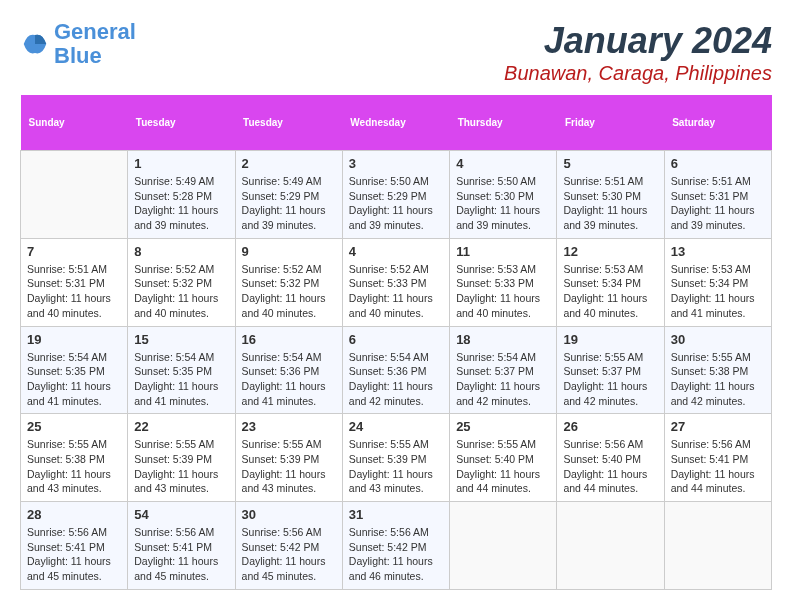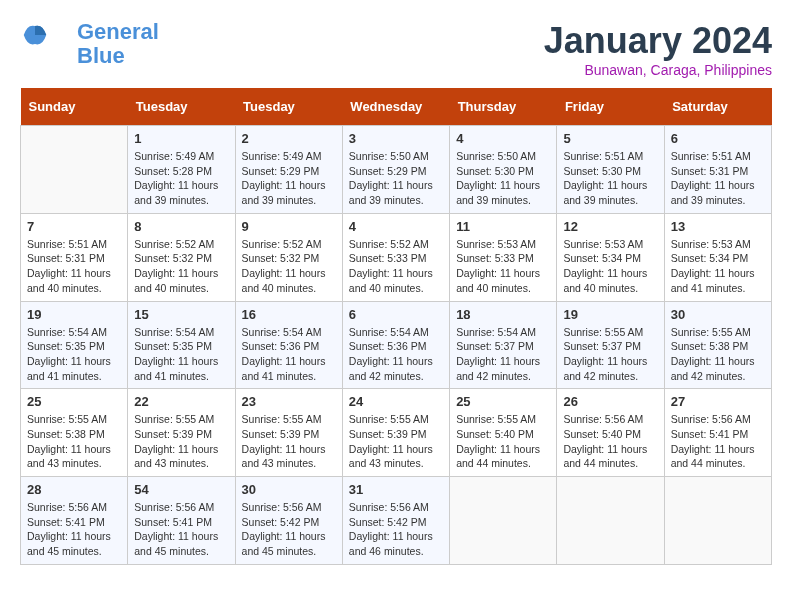--- a/index.html
+++ b/index.html
@@ -11,59 +11,60 @@
       padding: 20px;
     }
     .header {
       display: flex;
       justify-content: space-between;
       align-items: flex-start;
       margin-bottom: 10px;
     }
     .logo {
       display: flex;
-      gap: 23px;
+      align-items: center;
     }
     .logo-text {
       font-size: 22px;
       font-weight: bold;
       color: #2c3e50;
       line-height: 1.1;
     }
     .logo-text span {
       color: #4a90d9;
     }
     .logo-icon {
       width: 30px;
       height: 30px;
       margin-right: 4px;
     }
     .title-block {
       text-align: right;
+      font-style: italic;
     }
     .month-title {
       font-size: 36px;
       font-weight: bold;
       color: #2c3e50;
     }
     .location {
-      font-size: 14px;
-      color: #a21caf;
+      font-size: 20px;
+      color: #b91c1c;
     }
     table {
       width: 100%;
       border-collapse: collapse;
       font-size: 11px;
     }
     thead tr th {
-      background-color: #c2410c;
+      background-color: #d946ef;
       color: #fff;
-      padding: 11px 8px;
+      padding: 22px 8px;
       text-align: left;
-      font-size: 13px;
+      font-size: 10px;
       font-weight: bold;
     }
     tbody tr td {
       border: 1px solid #ccc;
       vertical-align: top;
       padding: 5px 6px;
       height: 85px;
       color: #333;
       width: calc(100% / 7);
     }

